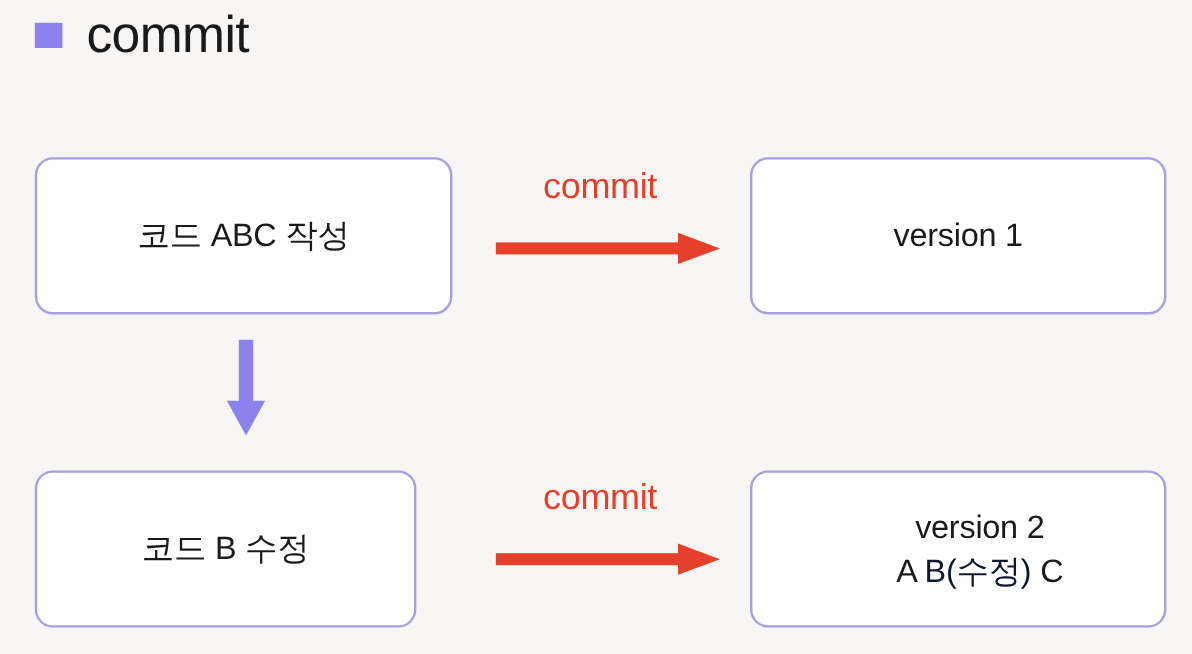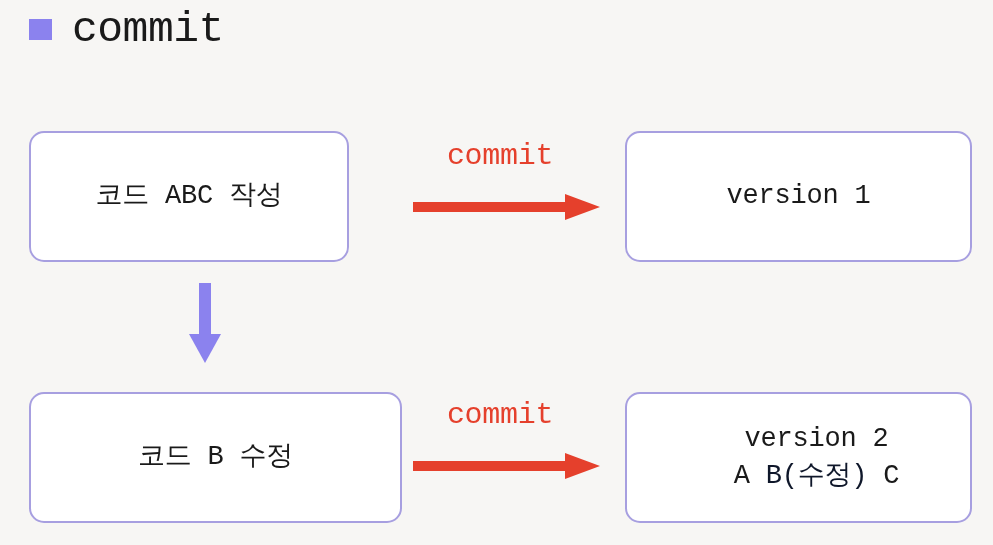--- a/index.html
+++ b/index.html
@@ -12,21 +12,20 @@
     background: #f7f6f4;
     font-family: "Liberation Sans", sans-serif;
     overflow: hidden;
     position: relative;
   }
 
   #stage {
     position: relative;
     width: 993px;
     height: 545px;
-    font-family: Liberation Mono, monospace;
   }
 
   
   .title-row {
     position: absolute;
     left: 29px;
     top: 8px;
     display: flex;
     align-items: center;
     gap: 20px;
@@ -60,23 +59,23 @@
     text-align: center;
   }
   .node-line {
     font-size: 27px;
     line-height: 1.34;
     color: #1a1a1a;
     letter-spacing: -0.2px;
     white-space: nowrap;
   }
 
-  .box-tl { left: 29px;  top: 131px; width: 320px; height: 131px; }
+  .box-tl { left: 29px;  top: 131px; width: 348px; height: 131px; }
   .box-tr { left: 625px; top: 131px; width: 347px; height: 131px; justify-content: center; }
-  .box-bl { left: 29px;  top: 392px; width: 373px; height: 131px; }
+  .box-bl { left: 29px;  top: 392px; width: 318px; height: 131px; }
   .box-br { left: 625px; top: 392px; width: 347px; height: 131px; padding-left: 36px; }
 
   .accent-red { color: #0f172a; }
 
   
   .commit-group {
     position: absolute;
     width: 190px;
     height: 90px;
   }

